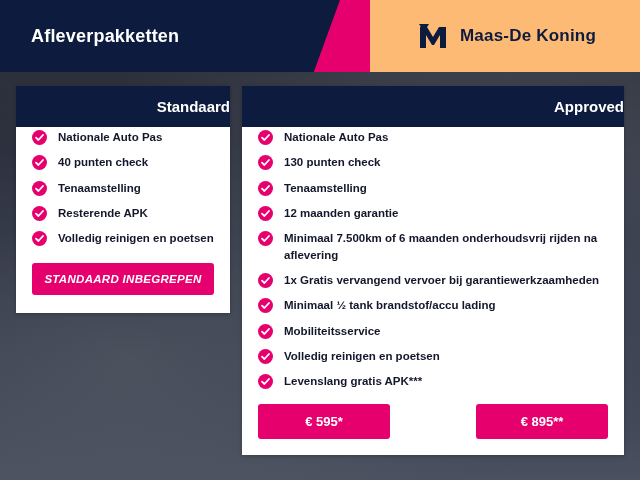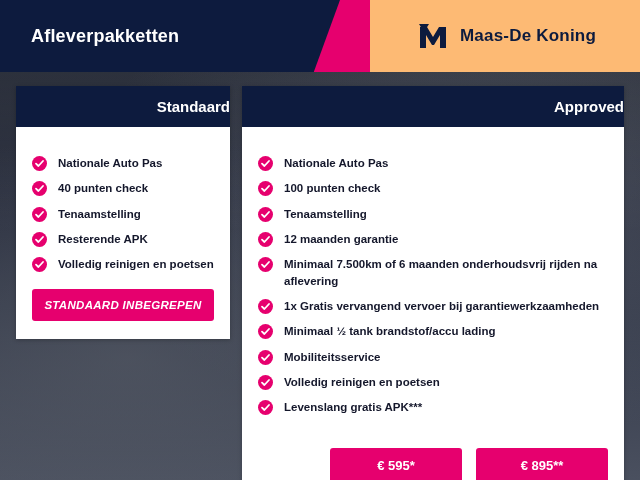--- a/index.html
+++ b/index.html
@@ -86,21 +86,21 @@
   }
   .card-head {
     background: #0d1b3e;
     color: #ffffff;
     text-align: right;
     font-weight: bold;
     font-size: 15px;
     padding: 12px 0;
   }
   .card-body {
-    padding: 28px 16px 16px 16px;
+    padding: 2px 16px 16px 16px;
   }
 
   .card-standaard { left: 16px; top: 86px; width: 214px; }
   .card-approved  { left: 242px; top: 86px; width: 382px; }
 
   ul.features { list-style: none; }
   ul.features li {
     position: relative;
     padding-left: 26px;
     margin-bottom: 9px;
@@ -134,22 +134,22 @@
     letter-spacing: 0.3px;
     padding: 10px 4px;
     text-align: center;
     cursor: pointer;
     font-style: italic;
   }
 
   .price-row {
     display: flex;
     gap: 14px;
-    justify-content: flex-end;
-    margin-top: 32px;
+    justify-content: space-between;
+    margin-top: 14px;
   }
   .btn-price {
     background: #e6006e;
     color: #ffffff;
     border: none;
     border-radius: 3px;
     font-family: "Liberation Sans", sans-serif;
     font-size: 13px;
     font-weight: bold;
     padding: 10px 0;
@@ -239,21 +239,21 @@
               </svg>
           </span>
           <span>Nationale Auto Pas</span>
         </li>
         <li>
           <span class="check">
             <svg width="15" height="15" viewBox="0 0 15 15">
                 <path d="M4 7.7 L6.4 10 L11 5" fill="none" stroke="#ffffff" stroke-width="1.8" stroke-linecap="round" stroke-linejoin="round"></path>
               </svg>
           </span>
-          <span>100 punten check</span>
+          <span>130 punten check</span>
         </li>
         <li>
           <span class="check">
             <svg width="15" height="15" viewBox="0 0 15 15">
                 <path d="M4 7.7 L6.4 10 L11 5" fill="none" stroke="#ffffff" stroke-width="1.8" stroke-linecap="round" stroke-linejoin="round"></path>
               </svg>
           </span>
           <span>Tenaamstelling</span>
         </li>
         <li>

